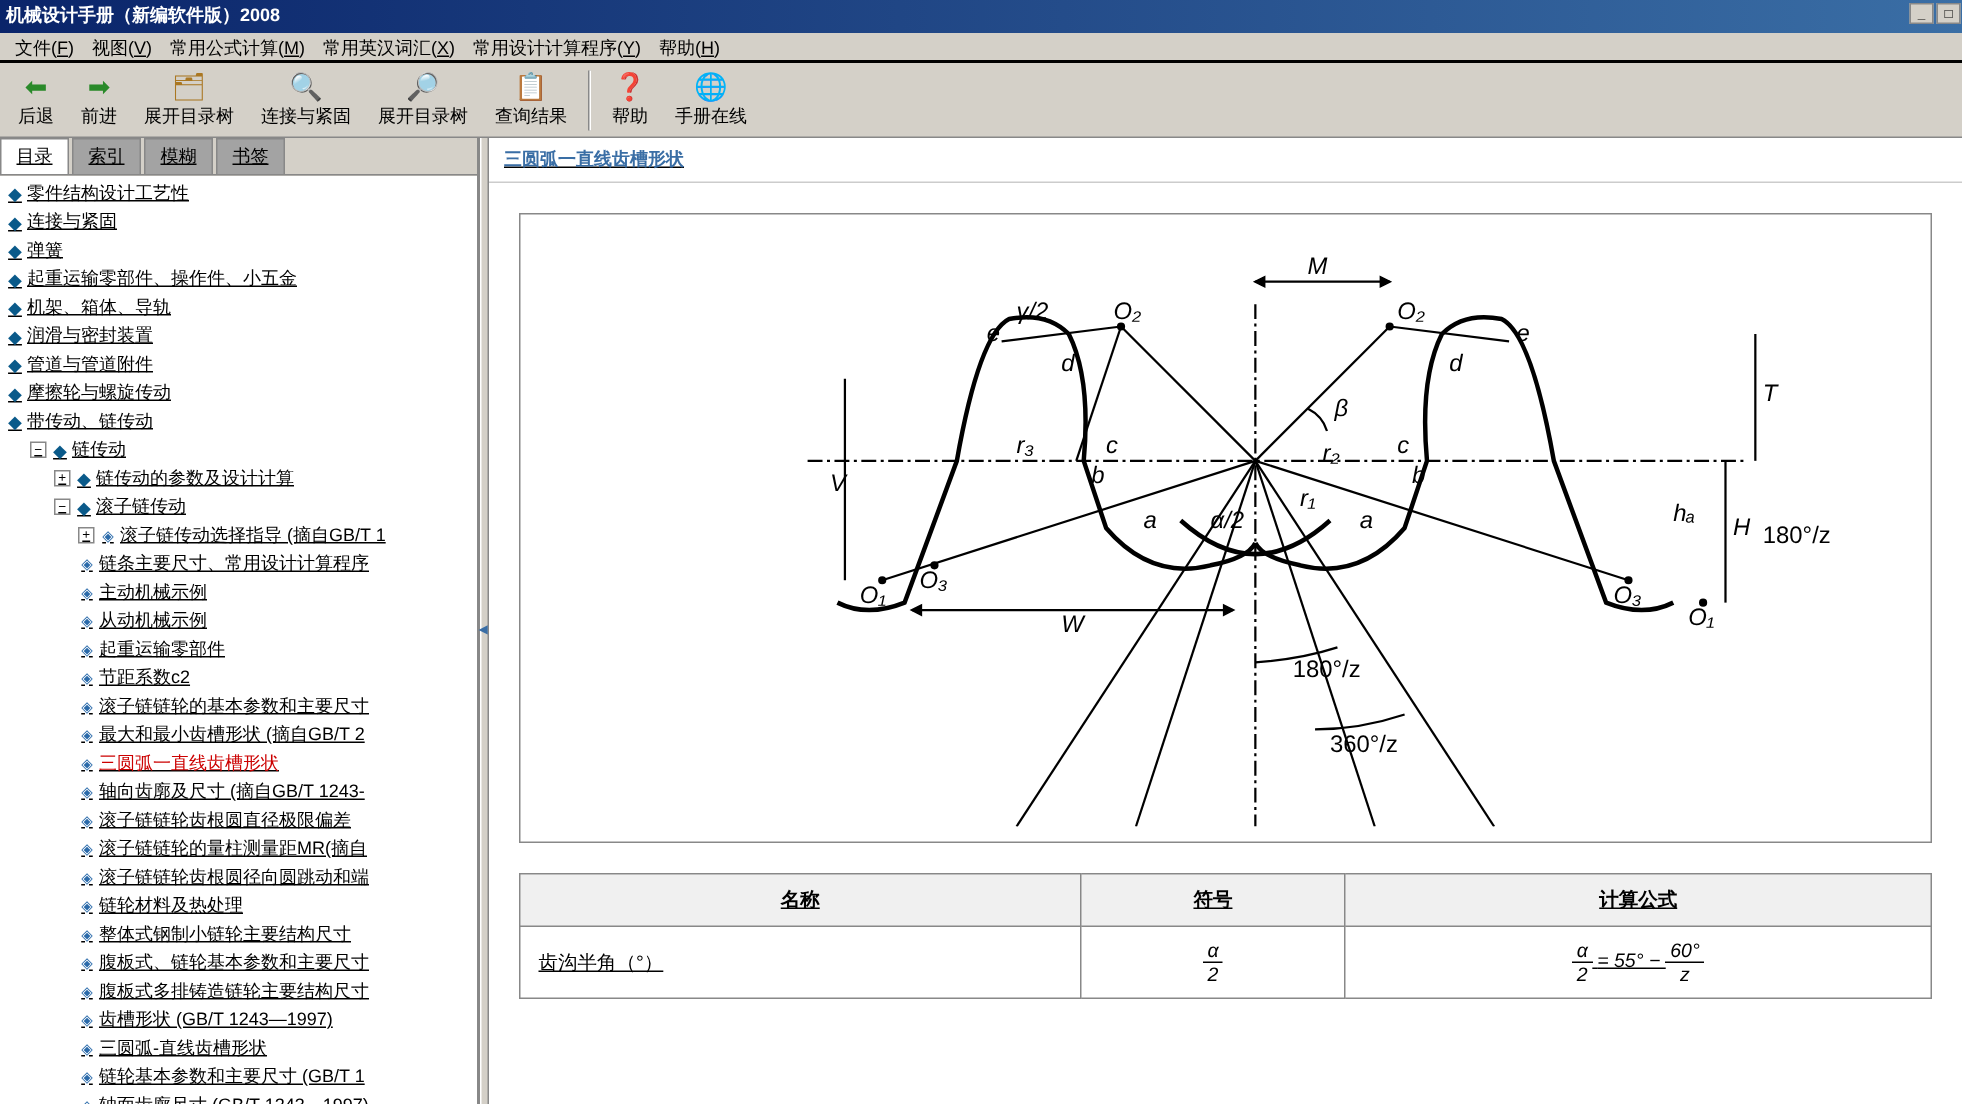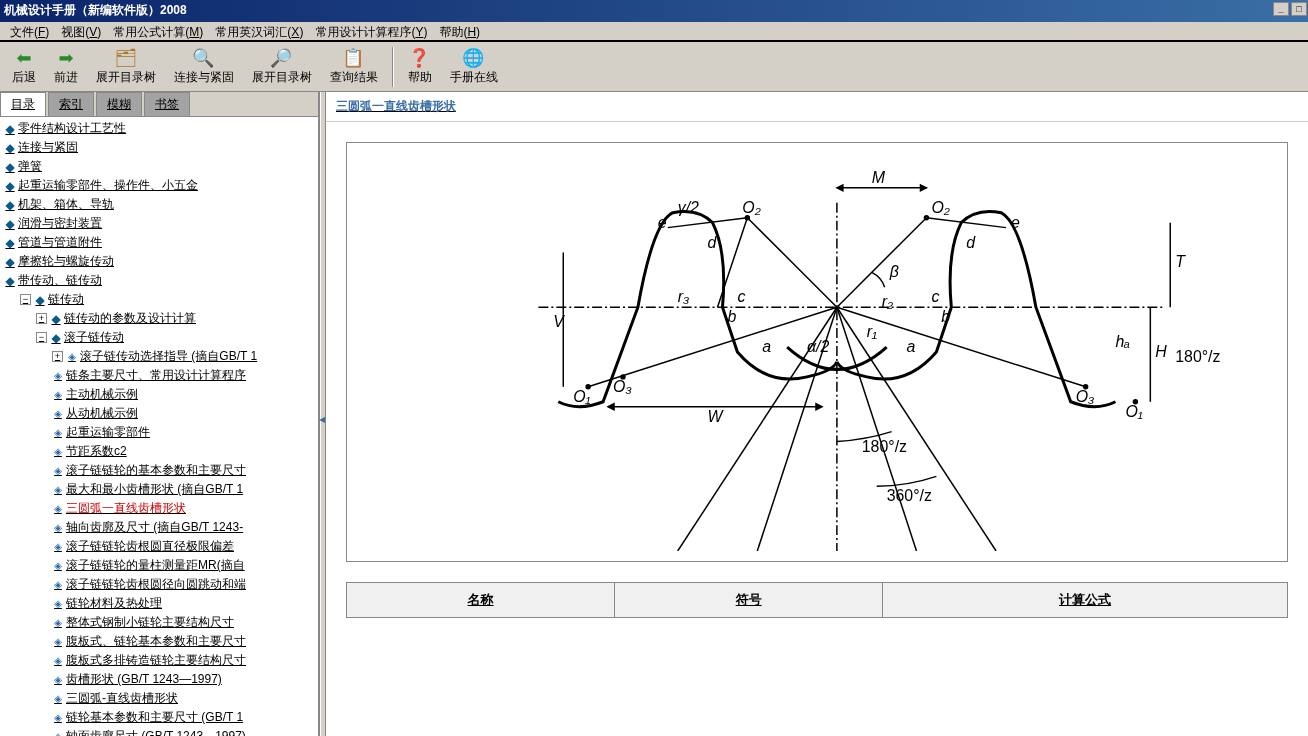--- a/index.html
+++ b/index.html
@@ -184,21 +184,21 @@
       <div class="tree-item l3">
           <span class="tree-icon diamond-icon">◈</span>
           <span>节距系数c2</span>
         </div>
       <div class="tree-item l3">
           <span class="tree-icon diamond-icon">◈</span>
           <span>滚子链链轮的基本参数和主要尺寸</span>
         </div>
       <div class="tree-item l3">
           <span class="tree-icon diamond-icon">◈</span>
-          <span>最大和最小齿槽形状 (摘自GB/T 1</span>
+          <span>最大和最小齿槽形状 (摘自GB/T 2</span>
         </div>
       <div class="tree-item l3 selected">
           <span class="tree-icon diamond-icon">◈</span>
           <span>三圆弧一直线齿槽形状</span>
         </div>
       <div class="tree-item l3">
           <span class="tree-icon diamond-icon">◈</span>
           <span>轴向齿廓及尺寸 (摘自GB/T 1243-</span>
         </div>
       <div class="tree-item l3">
@@ -342,16 +342,27 @@
       </svg>
     </div>
 
     <table class="data-table">
       <tbody>
           <tr>
         <th>名称</th>
         <th>符号</th>
         <th>计算公式</th>
       </tr>
+      <tr>
+        <td style="text-align:left">齿沟半角（°）</td>
+        <td class="formula">
+          <span class="frac"><span class="num">α</span><span class="den">2</span></span>
+        </td>
+        <td class="formula">
+          <span class="frac"><span class="num">α</span><span class="den">2</span></span>
+          <span> = 55° − </span>
+          <span class="frac"><span class="num">60°</span><span class="den">z</span></span>
+        </td>
+      </tr>
     </tbody>
       </table>
   </div>
 </div>
 
 </body></html>

